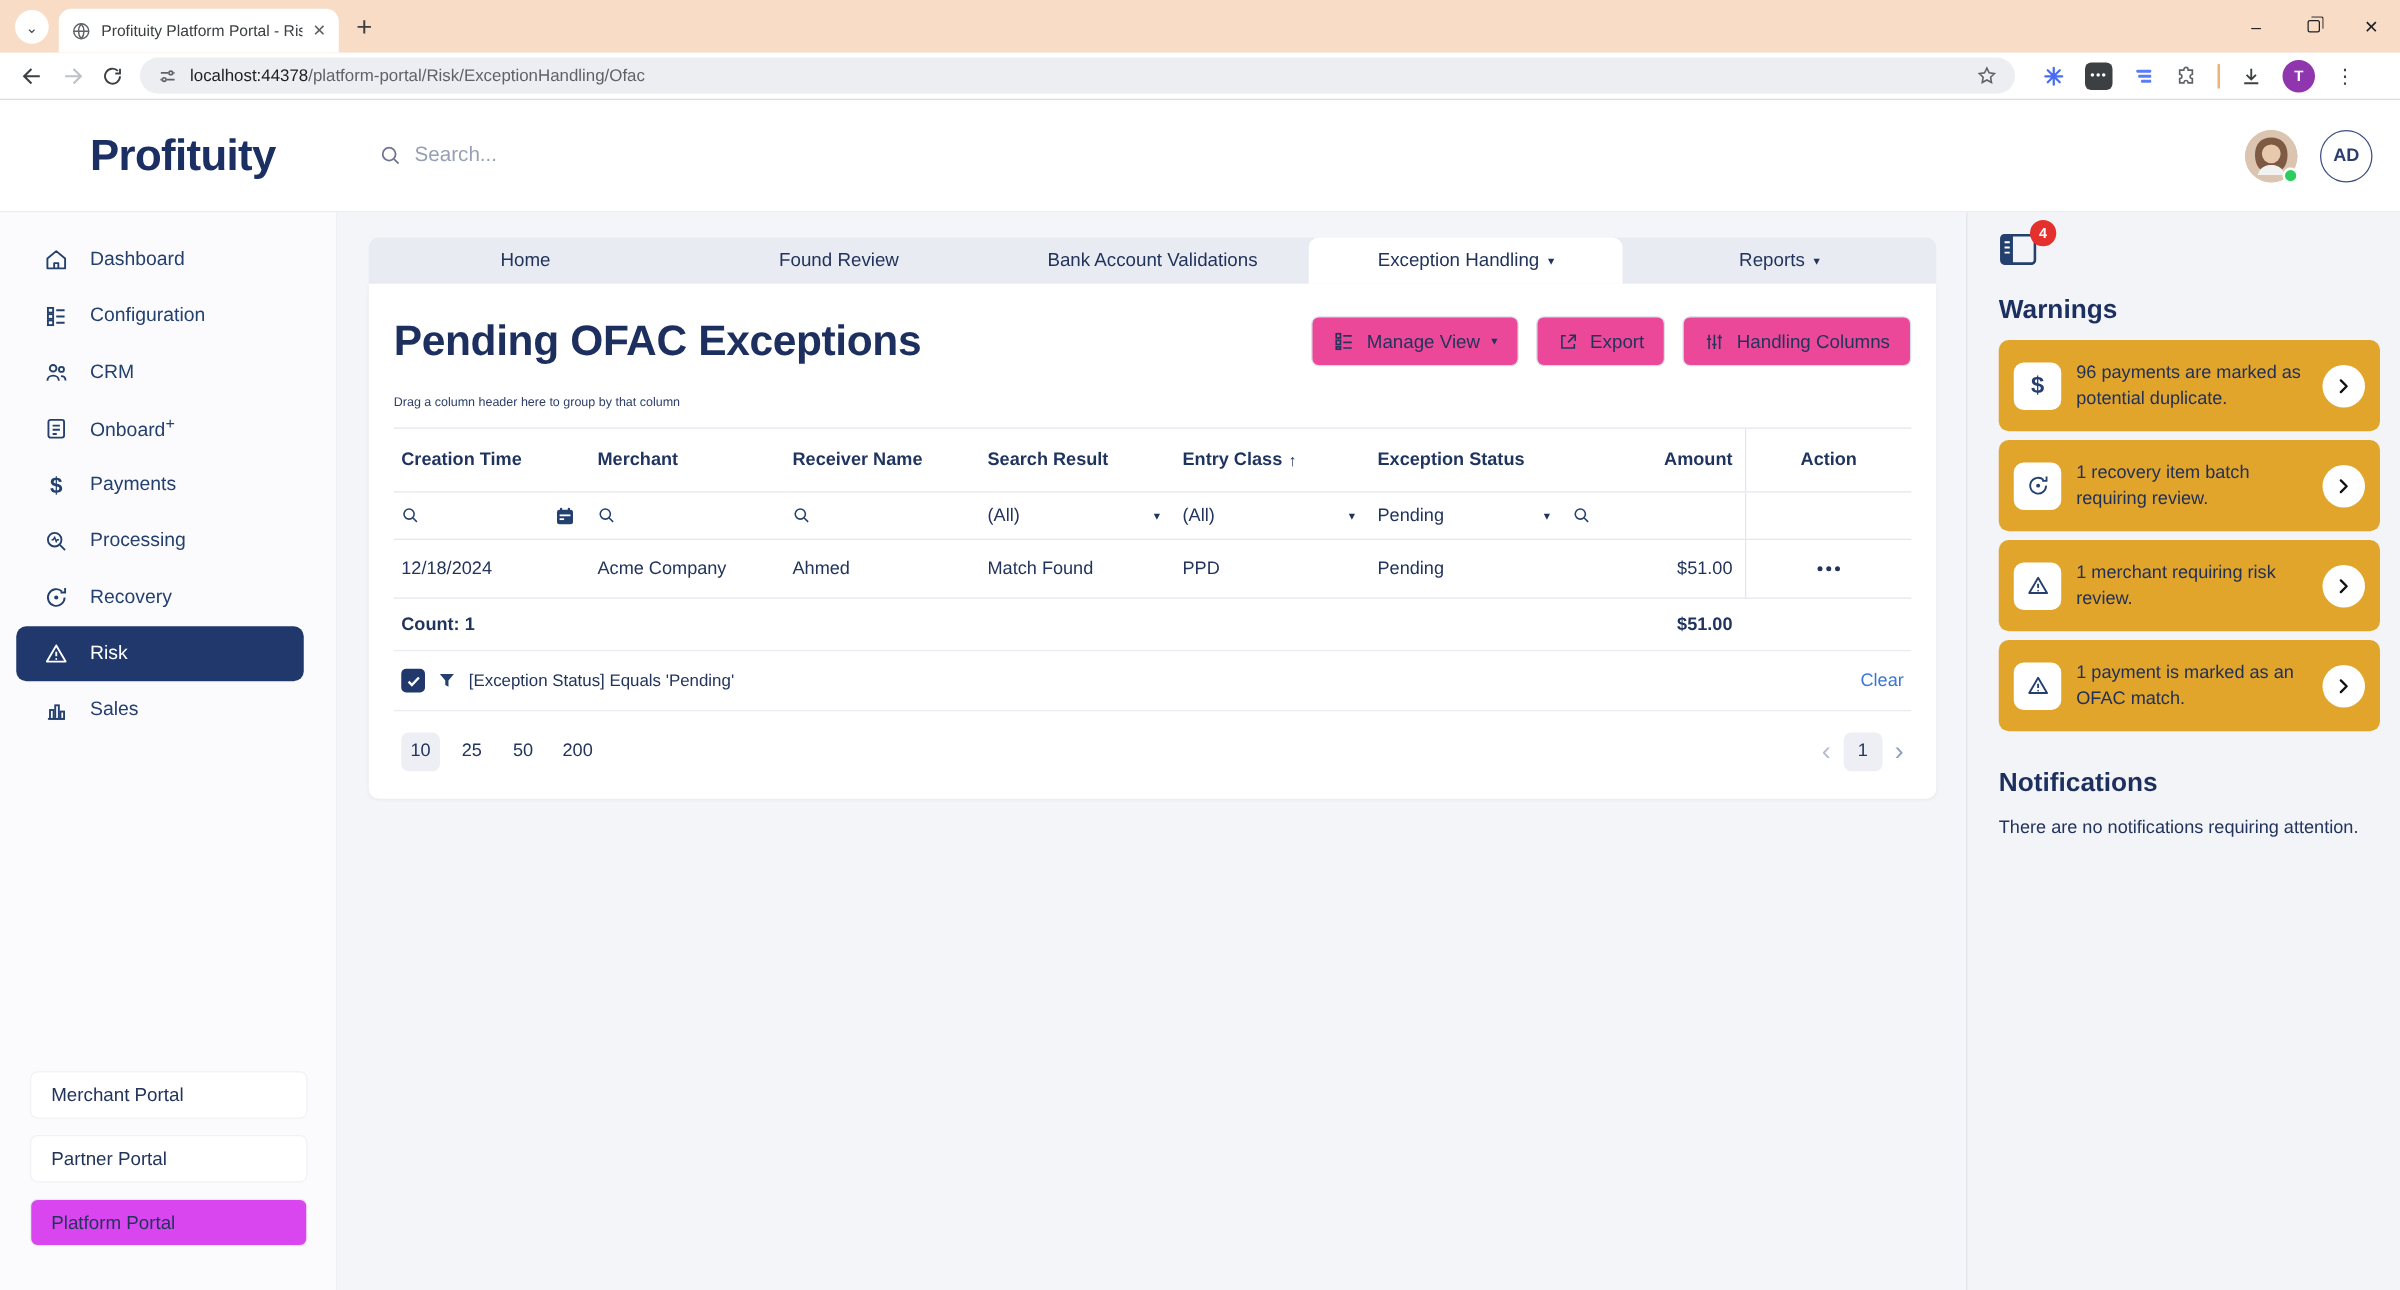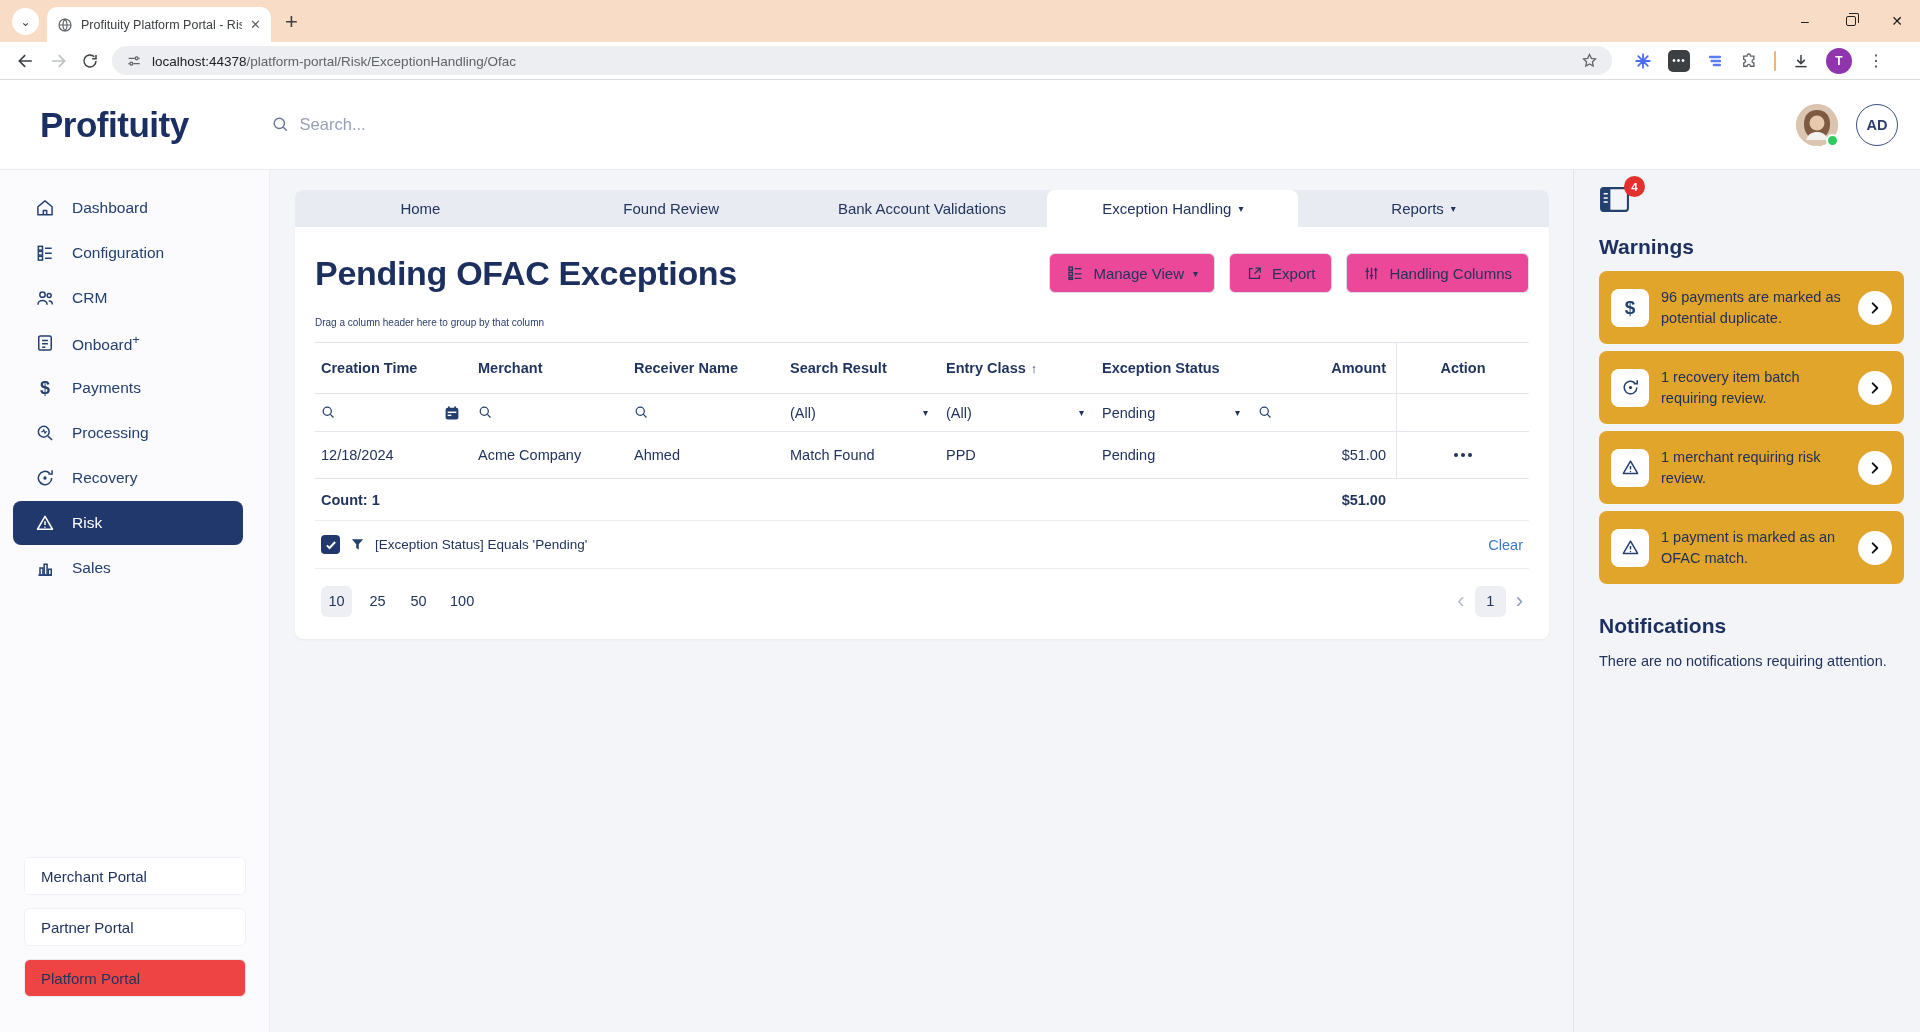--- a/index.html
+++ b/index.html
@@ -24,42 +24,42 @@
   .url-host { font-size:13.5px; color:#202124; }
   .url-path { font-size:13.5px; color:#5f6368; }
   .star { margin-left:auto; }
   .ext { display:flex; align-items:center; gap:16px; margin-left:22px; }
   .pwd-ext { width:22px; height:22px; background:#3c4043; border-radius:5px; color:#fff; display:flex; align-items:center; justify-content:center; font-size:10px; letter-spacing:1px; cursor:pointer; }
   .ext-divider { width:2px; height:20px; background:#f0b27a; border-radius:1px; }
   .profile-t { width:26px; height:26px; border-radius:50%; background:#8f35ad; color:#fff; font-size:12px; font-weight:bold; display:flex; align-items:center; justify-content:center; cursor:pointer; }
   .kebab { color:#3c4043; font-size:16px; cursor:pointer; }
 
   
-  .app-header { height:90px; background:#fff; border-bottom:1px solid #e7e9ef; display:flex; align-items:center; padding:0 22px 0 40px; }
+  .app-header { height:90px; background:#fff; border-bottom:1px solid #e7e9ef; display:flex; align-items:center; padding:0 22px 0 72px; }
   .logo { font-size:35px; font-weight:700; color:#1b2f63; letter-spacing:-0.5px; cursor:pointer; }
   .gsearch { display:flex; align-items:center; gap:10px; margin-left:82px; flex:1; }
   .gsearch input { border:none; outline:none; background:transparent; font-size:16.5px; color:#22345c; width:500px; font-family:"Liberation Sans", sans-serif; }
   .gsearch input::placeholder { color:#97a0b4; }
   .avatars { display:flex; align-items:center; gap:18px; }
   .avatar-photo { width:42px; height:42px; border-radius:50%; background:#d9c0ab; position:relative; cursor:pointer; }
   .avatar-photo svg { position:absolute; left:0; top:0; border-radius:50%; }
   .status-dot { position:absolute; right:-1px; bottom:-1px; width:13px; height:13px; background:#2ecc5e; border:2px solid #fff; border-radius:50%; }
   .avatar-ad { width:42px; height:42px; border-radius:50%; border:1.5px solid #3d4f80; background:#fff; color:#2c3e6e; font-size:14.5px; font-weight:600; display:flex; align-items:center; justify-content:center; cursor:pointer; }
 
   
   .app-body { display:flex; height:862px; }
 
   
   .sidebar { width:270px; background:#fbfbfd; border-right:1px solid #ebedf2; display:flex; flex-direction:column; padding-top:16px; }
   .nav-item { height:44px; display:flex; align-items:center; gap:17px; padding-left:22px; margin:0 26px 1px 13px; border-radius:8px; color:#24406e; font-size:15.5px; font-weight:500; cursor:pointer; }
   .nav-item.active { background:#20386b; color:#fff; }
   .nav-item .dollar { font-size:18px; font-weight:700; width:20px; text-align:center; }
   .portals { margin-top:auto; padding:0 0 22px 24px; }
   .portal-btn { width:222px; height:38px; background:#fff; border:1px solid #f0f1f6; border-radius:6px; display:flex; align-items:center; padding-left:16px; color:#22345c; font-size:15px; margin-bottom:13px; cursor:pointer; }
-  .portal-btn.selected { background:#ef4444; border-color:#e9ecf3; }
+  .portal-btn.selected { background:#d946ef; border-color:#e9ecf3; }
 
   
   .main { width:1303px; background:#f4f5f8; padding:20px 24px 0 25px; }
   .tabstrip { width:1254px; height:37px; background:#e8ebf2; border-radius:8px 8px 0 0; display:flex;text-align:right; }
   .mtab { flex:1; display:flex; align-items:center; justify-content:center; gap:7px; font-size:15px; color:#22345c; font-weight:500; cursor:pointer; }
   .mtab.active { background:#fff; border-radius:8px 8px 0 0; }
   .caret { font-size:10px; color:#22345c; }
 
   .card { width:1254px; background:#fff; border-radius:0 0 8px 8px; padding:14px 20px 10px; box-shadow:0 1px 3px rgba(16,24,40,.05); }
   .title-row { display:flex; align-items:center; margin-top:12px; }
@@ -487,21 +487,21 @@
             </svg>
         </span>
         <span>[Exception Status] Equals 'Pending'</span>
         <span class="clear-link">Clear</span>
       </div>
 
       <div class="pager">
         <span class="psize sel">10</span>
         <span class="psize">25</span>
         <span class="psize">50</span>
-        <span class="psize">100</span>
+        <span class="psize">200</span>
         <span class="pgright">
           <span class="pchev">‹</span>
           <span class="pnum sel">1</span>
           <span class="pchev next">›</span>
         </span>
       </div>
     </div>
   </main>
 
   <aside class="rpanel">

